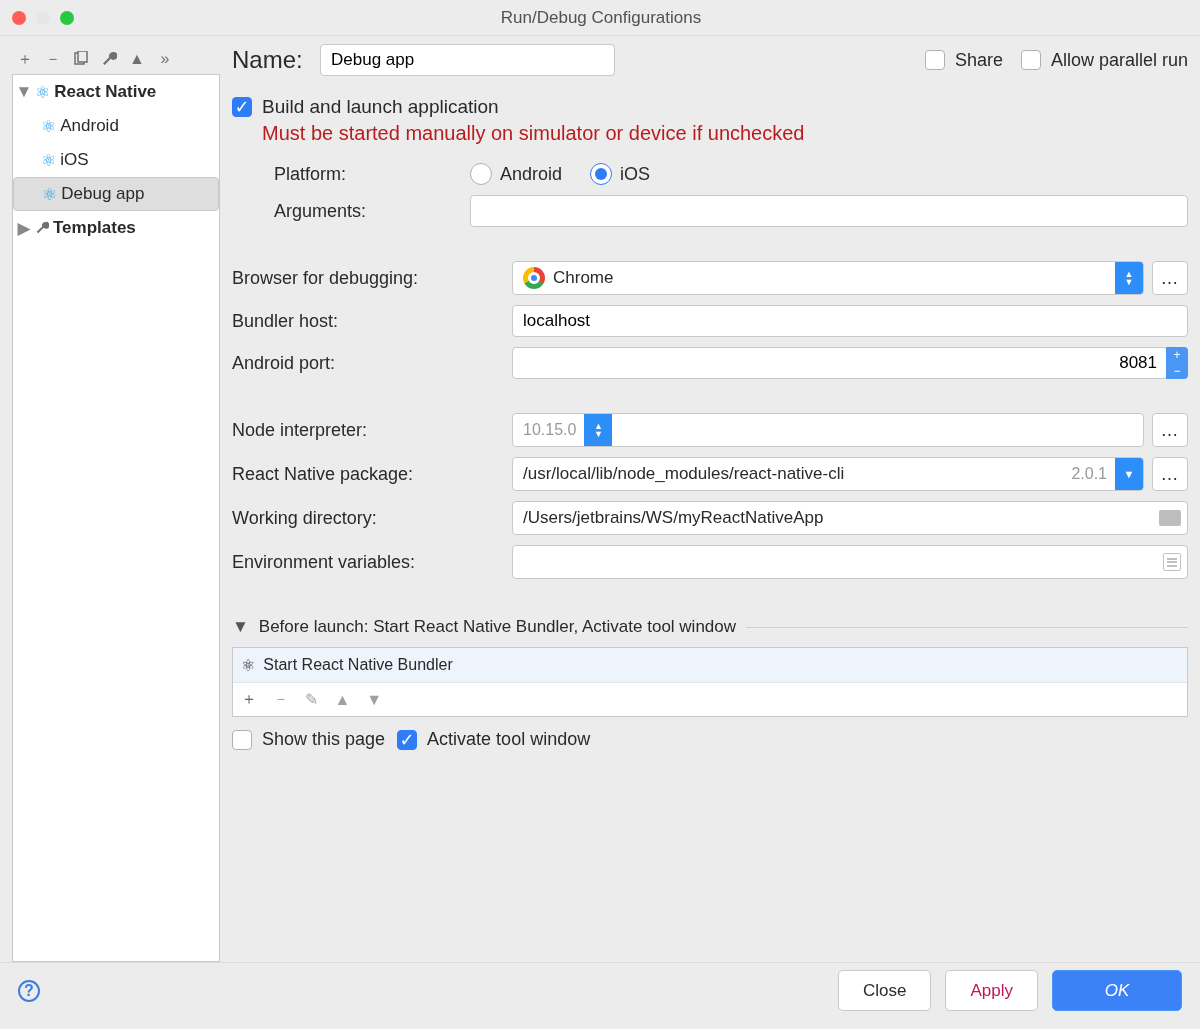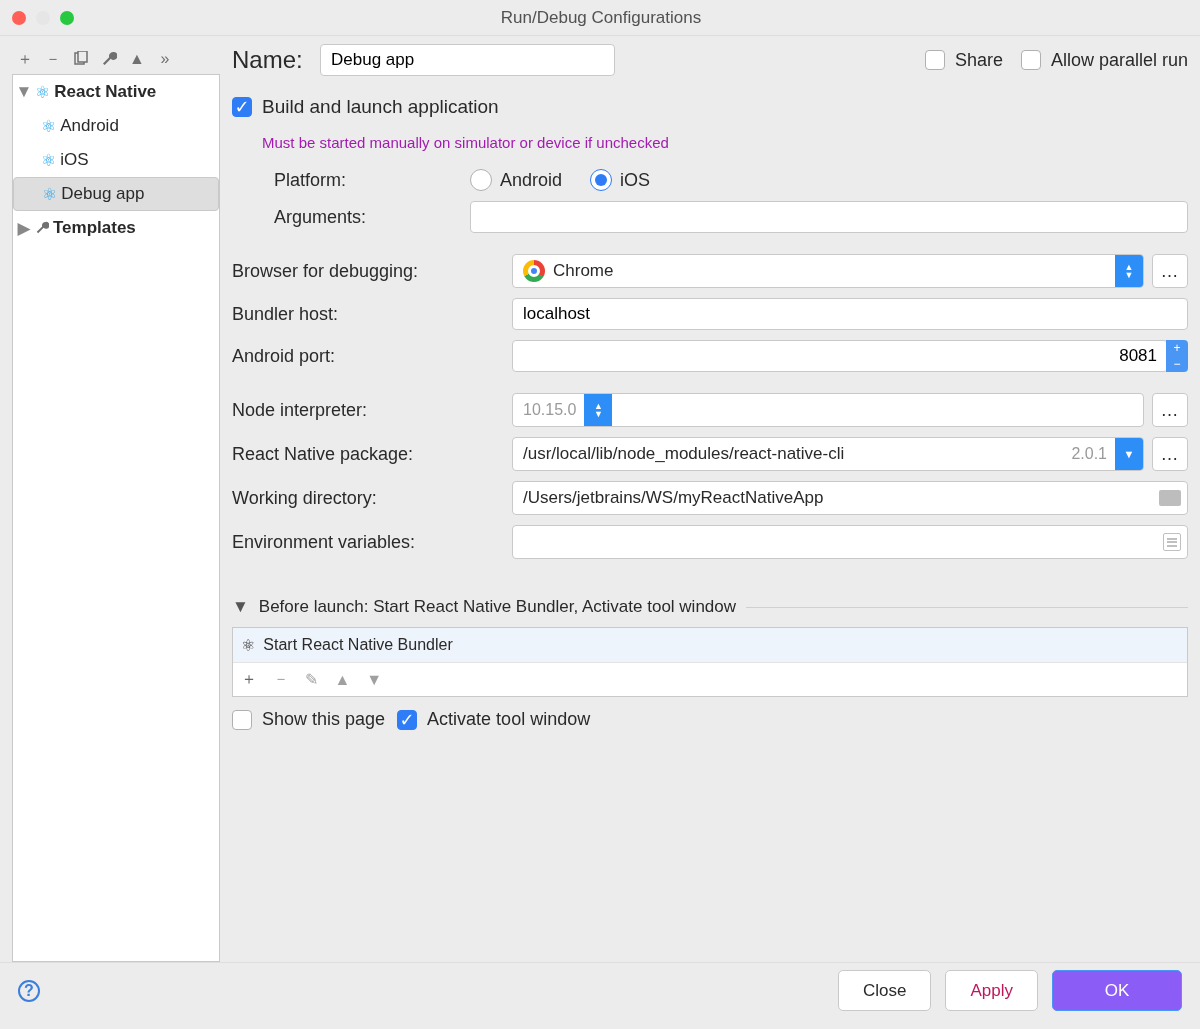--- a/index.html
+++ b/index.html
@@ -22,48 +22,48 @@
 .node.lvl1 { padding-left: 28px; }
 .node .rn { color: #2aa7ea; }
 .bold { font-weight: 600; }
 .form { flex: 1; display: flex; flex-direction: column; }
 .row { display: flex; align-items: center; margin-bottom: 10px; }
 .label { width: 280px; font-size: 18px; }
 .label.s { width: 238px; padding-left: 42px; }
 .input { flex: 1; height: 32px; border: 1px solid #c9c9c9; background: #fff; border-radius: 4px; padding: 0 10px; font-size: 17px; }
 .cb { width: 20px; height: 20px; border: 1px solid #b0b0b0; border-radius: 4px; background: #fff; display: inline-flex; align-items: center; justify-content: center; margin-right: 10px; }
 .cb.on { background: #2e7cf6; border-color: #2e7cf6; color: #fff; }
-.hint { color: #a21caf; font-size: 15px; margin-left: 30px; margin-top: 16px; }
+.hint { color: #b91c1c; font-size: 20px; margin-left: 30px; margin-top: 4px; }
 .toprow { display: flex; align-items: center; gap: 18px; margin-bottom: 20px; }
 .toprow .nlabel { font-size: 24px; width: 70px; }
 .toprow .ninput { width: 400px; }
 .spacer { flex: 1; }
 .ck { display: inline-flex; align-items: center; font-size: 18px; }
 .radio { width: 22px; height: 22px; border: 1px solid #b0b0b0; border-radius: 50%; background: #fff; display: inline-flex; align-items: center; justify-content: center; margin-right: 8px; }
 .radio.on { border-color: #2e7cf6; }
 .radio.on::after { content: ""; width: 12px; height: 12px; border-radius: 50%; background: #2e7cf6; }
 .sel { display: flex; align-items: center; height: 34px; border: 1px solid #c9c9c9; border-radius: 4px; background: #fff; padding: 0 0 0 10px; overflow: hidden; }
 .sel .txt { flex: 1; font-size: 17px; }
 .sel .dim { color: #9a9a9a; margin-left: 6px; }
 .sel .ver { color: #9a9a9a; margin-right: 8px; }
 .selbtn { width: 28px; height: 100%; background: #2e8ef7; color: #fff; display: flex; flex-direction: column; align-items: center; justify-content: center; font-size: 9px; line-height: 8px; }
 .ell { width: 36px; height: 34px; border: 1px solid #c9c9c9; border-radius: 4px; background: #fff; display: flex; align-items: center; justify-content: center; margin-left: 8px; font-size: 18px; letter-spacing: 1px; }
 .stepper { display: flex; flex-direction: column; width: 22px; height: 32px; background: #4a96f5; color: #fff; font-size: 12px; border-radius: 0 4px 4px 0; margin-left: -2px; }
 .stepper span { flex: 1; display: flex; align-items: center; justify-content: center; }
 .num { width: 100px; text-align: right; }
-.sect { margin-top: 11px; }
+.sect { margin-top: 24px; }
 .bl-head { display: flex; align-items: center; font-size: 17px; margin-bottom: 10px; color: #2a2a2a; }
 .bl-head .ln { flex: 1; height: 1px; background: #d0d0d0; margin-left: 10px; }
 .bl-list { border: 1px solid #c9c9c9; background: #fff; }
 .bl-item { display: flex; align-items: center; height: 34px; padding: 0 8px; background: #eef4fb; }
 .bl-tools { display: flex; align-items: center; gap: 16px; height: 34px; padding: 0 8px; color: #a0a0a0; border-top: 1px solid #e4e4e4; }
 .bottom-cb { display: flex; align-items: center; gap: 12px; margin-top: 12px; }
 .footer { height: 56px; border-top: 1px solid #ddd; display: flex; align-items: center; padding: 0 18px; gap: 14px; }
 .btn { height: 41px; padding: 0 24px; border: 1px solid #c9c9c9; border-radius: 5px; background: #fff; font-size: 17px; display: inline-flex; align-items: center; justify-content: center; }
-.btn.primary { background: #8b5cf6; color: #fff; border-color: #4a96f5; min-width: 130px; }
+.btn.primary { background: #3b82f6; color: #fff; border-color: #4a96f5; min-width: 130px; font-style: italic; }
 .btn.dim { color: #be185d; }
 .help { width: 22px; height: 22px; border: 2px solid #3b7edb; border-radius: 50%; color: #3b7edb; display: flex; align-items: center; justify-content: center; font-weight: 600; }
 svg { display: block; }
 .chrome-ico { width: 22px; height: 22px; border-radius: 50%; background: conic-gradient(#ea4335 0 120deg, #34a853 120deg 240deg, #fbbc05 240deg 360deg); position: relative; margin-right: 8px; }
 .chrome-ico::after { content: ""; position: absolute; inset: 5px; border-radius: 50%; background: #4285f4; border: 3px solid #fff; }
 .folder-ico { width: 22px; height: 16px; background: #bdbdbd; border-radius: 2px; margin-right: 6px; }
 .list-ico { width: 18px; height: 18px; border: 1px solid #c0c0c0; border-radius: 2px; display: flex; flex-direction: column; justify-content: space-evenly; padding: 2px 3px; margin-right: 6px; }
 .list-ico span { height: 2px; background: #c0c0c0; }
 </style>
 </head>

